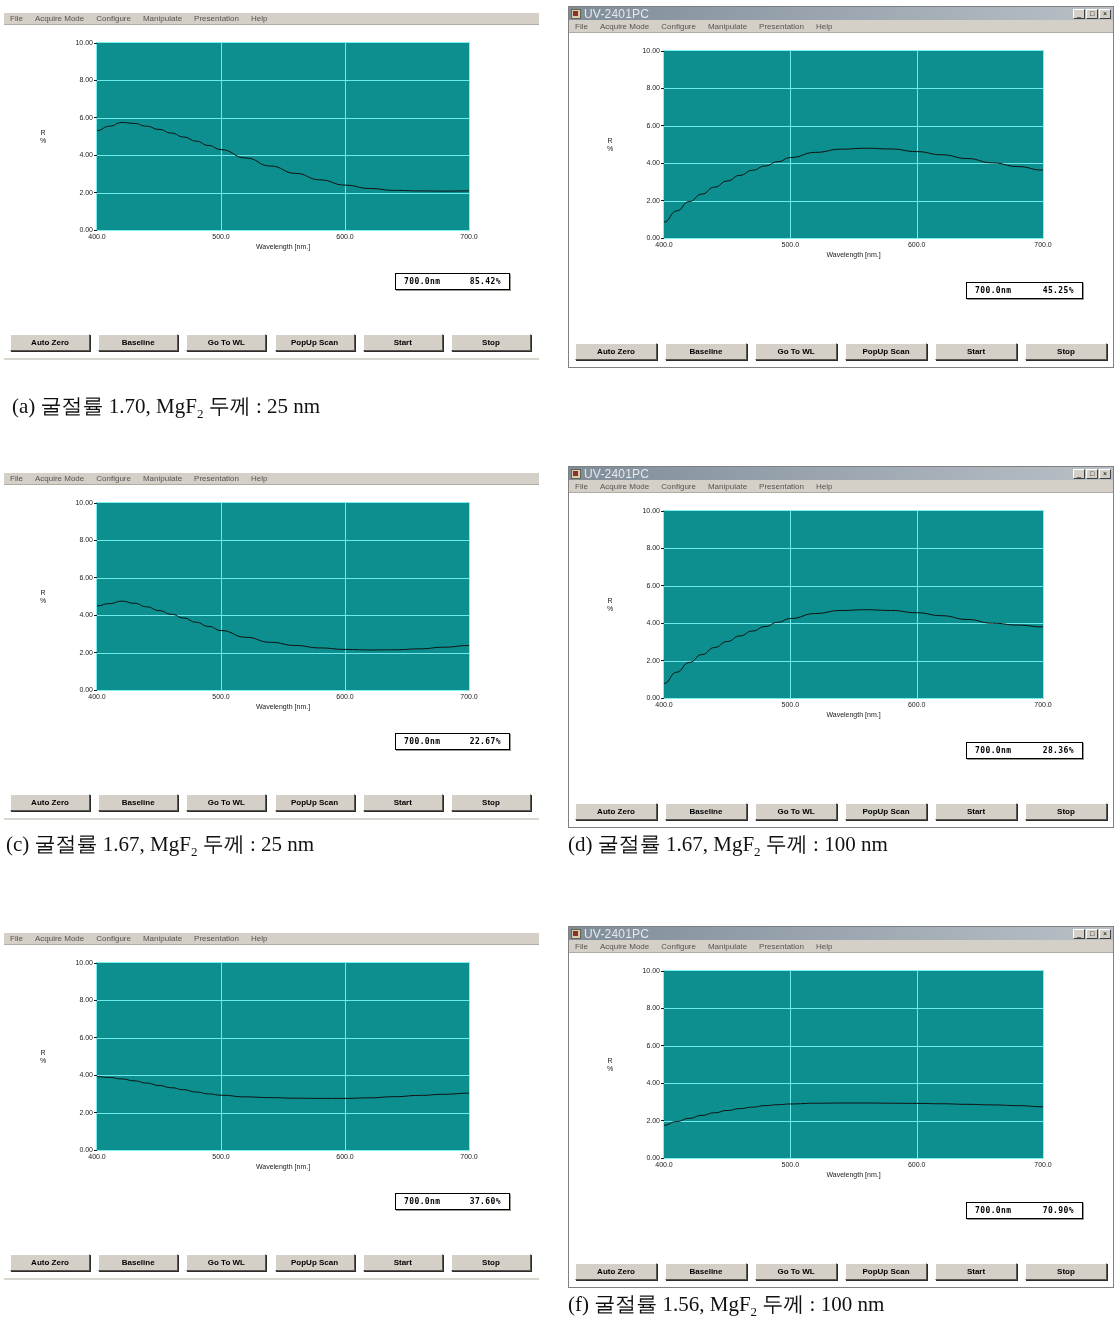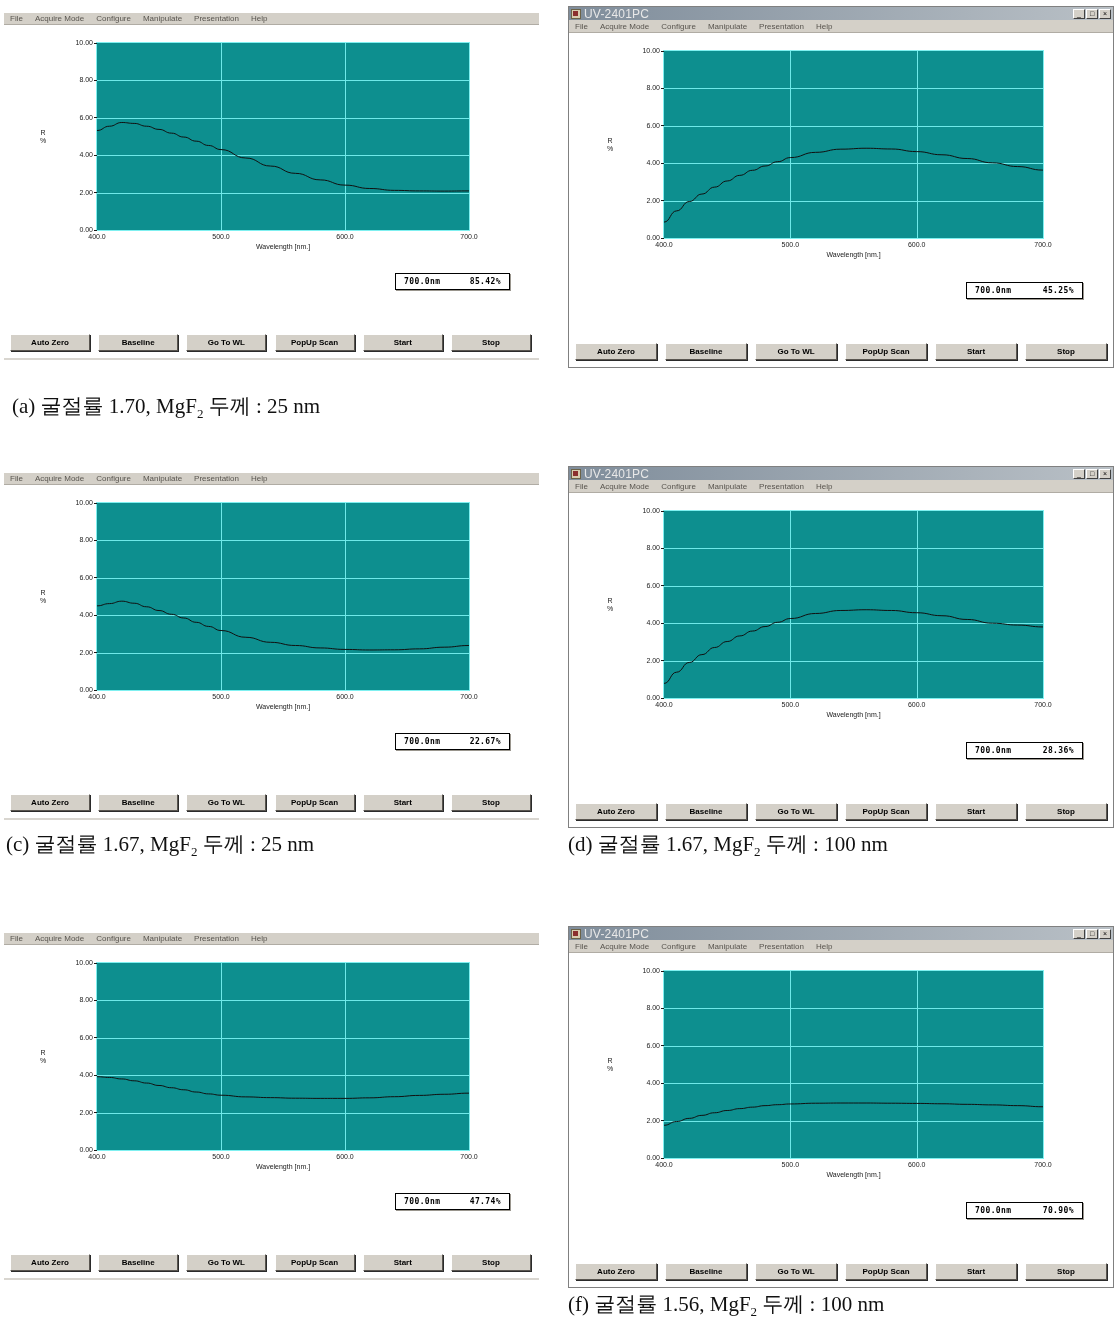--- a/index.html
+++ b/index.html
@@ -401,21 +401,21 @@
           <div class="xtick" style="left: 197px; width: 40px; top: 208px;">500.0</div>
           <div class="xtick" style="left: 321px; width: 40px; top: 208px;">600.0</div>
           <div class="xtick" style="left: 445px; width: 40px; top: 208px;">700.0</div>
           <div class="ylabel" style="left: 27px; width: 24px; top: 103.5px;">
             <div>R</div>
             <div>%</div>
           </div>
           <div class="xlabel" style="left: 93px; width: 372px; top: 218px;">Wavelength [nm.]</div>
           <div class="readout" style="width: 115px; height: 17px; right: 29px; top: 248px;">
             <span>700.0nm</span>
-            <span>47.74%</span>
+            <span>37.60%</span>
           </div>
           <div class="btnrow" style="left: 6px; right: 6px; top: 309px; width: 521px; justify-content: space-between;">
             <div class="btn" style="width: 80px; height: 17px;">Auto Zero</div>
             <div class="btn" style="width: 80px; height: 17px;">Baseline</div>
             <div class="btn" style="width: 80px; height: 17px;">Go To WL</div>
             <div class="btn" style="width: 80px; height: 17px;">PopUp Scan</div>
             <div class="btn" style="width: 80px; height: 17px;">Start</div>
             <div class="btn" style="width: 80px; height: 17px;">Stop</div>
           </div>
         </div>

